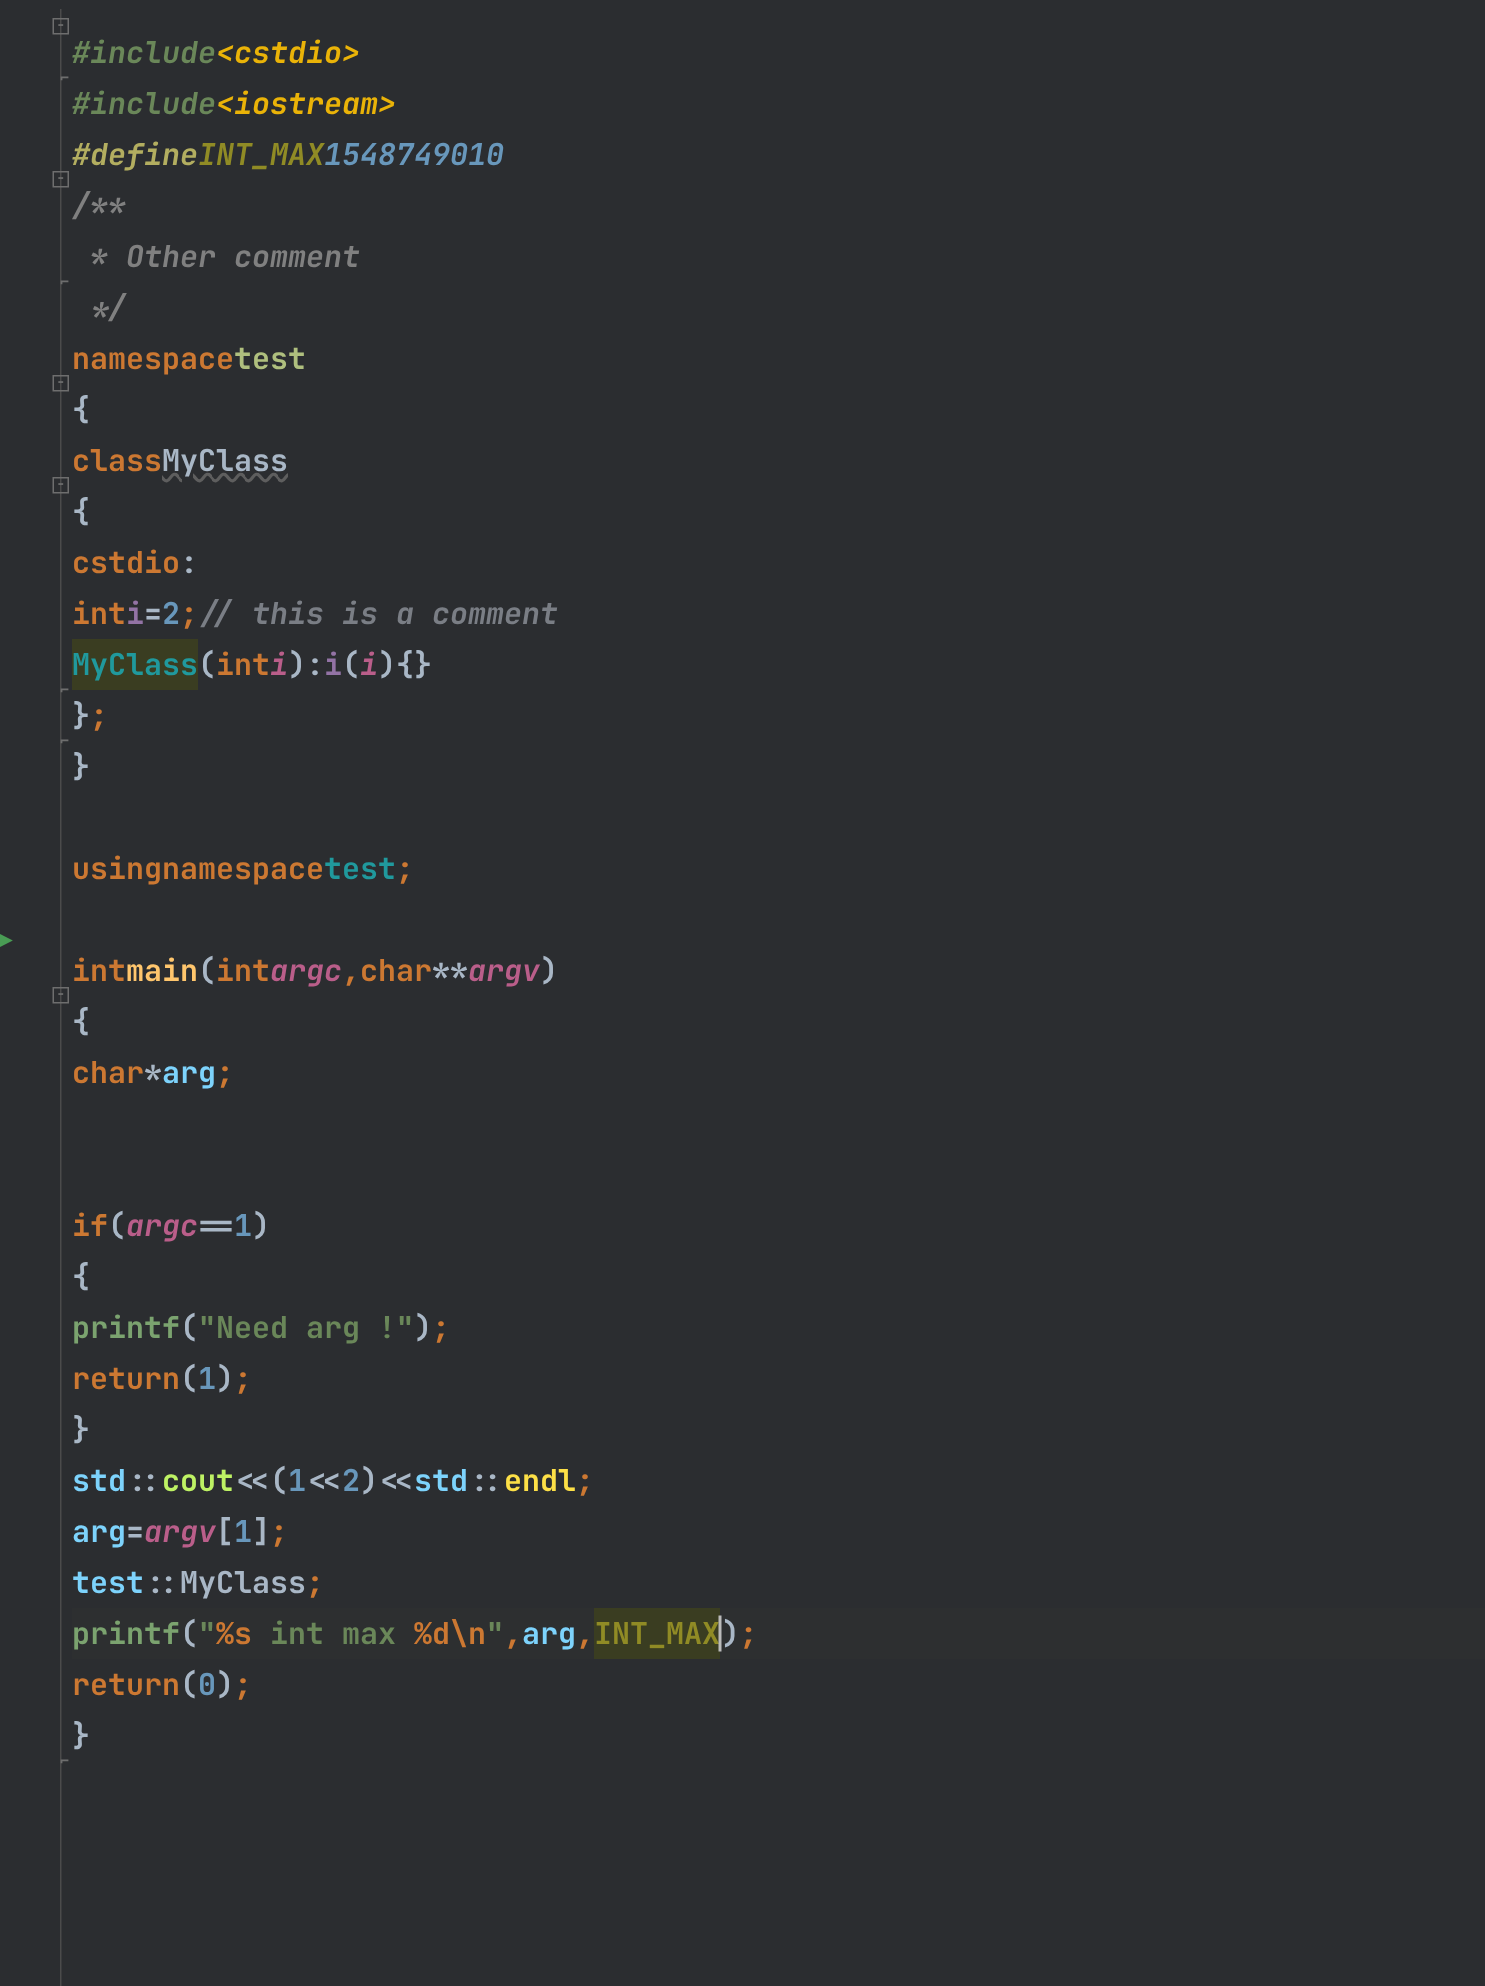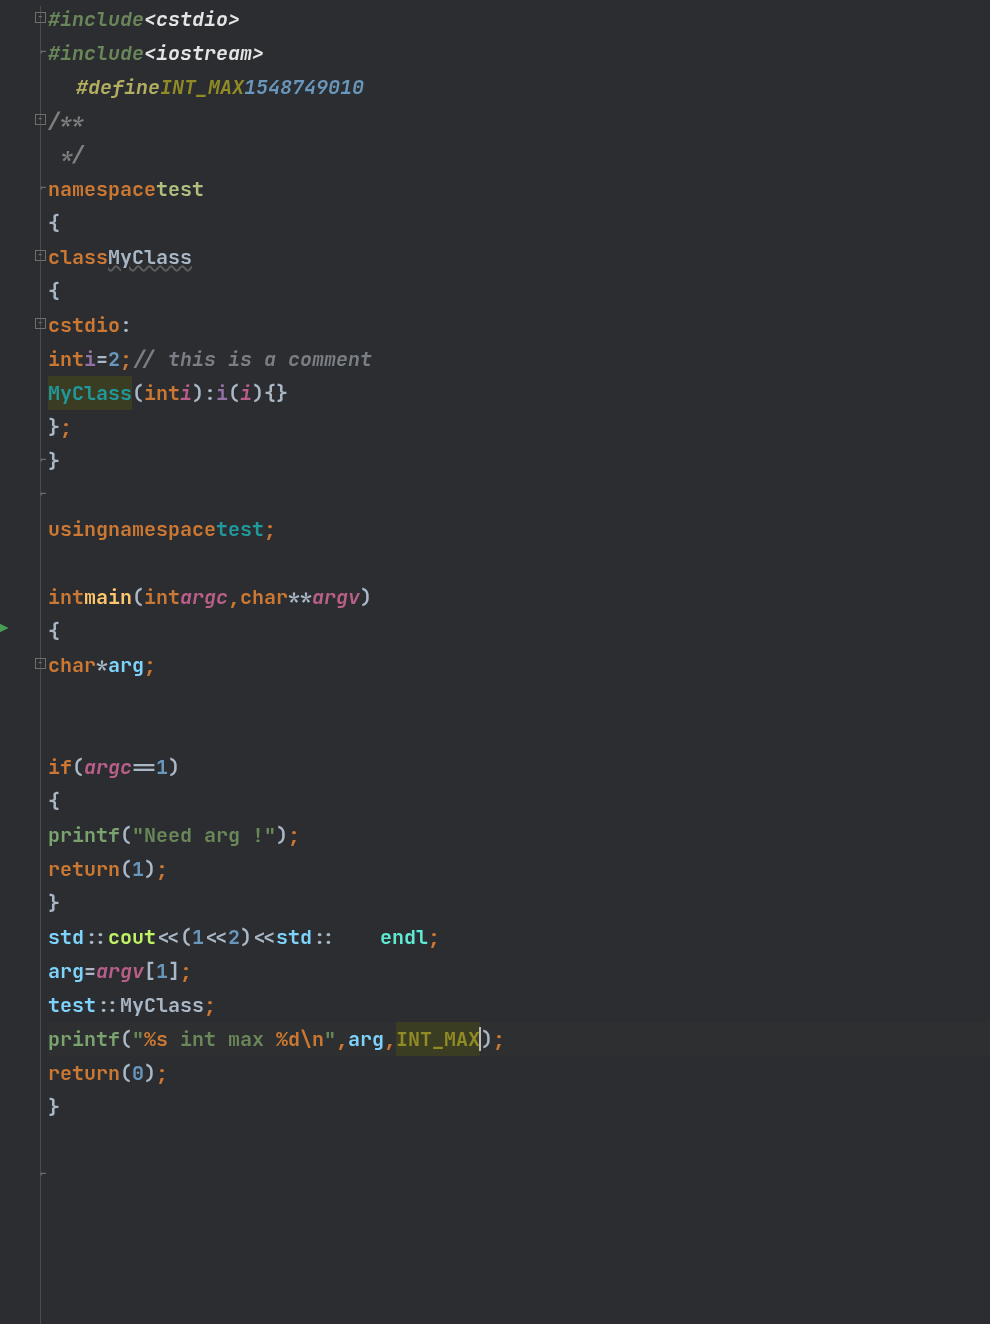--- a/index.html
+++ b/index.html
@@ -19,21 +19,21 @@
       position: absolute;
       left: 0;
       top: 0;
       width: 48px;
       height: 100%;
       background: #2b2d30;
     }
     .code-area {
       position: absolute;
       left: 48px;
-      top: 0;
+      top: 16px;
       right: 0;
       padding-top: 2px;
     }
     .line {
       white-space: pre;
       height: 34px;
       display: flex;
       align-items: center;
     }
     .gutter-line {
@@ -76,23 +76,23 @@
     }
     .play-icon {
       position: absolute;
       left: 0;
       color: #499c54;
       font-size: 14px;
     }
     
     .c-comment { color: #7a7e85; font-style: italic; text-align: right; }
     .c-comment-green { color: #808080; font-style: italic; }
-    .c-preproc { color: #b3ae60; font-style: italic; margin-left: 28px; }
+    .c-preproc { color: #b3ae60; font-style: italic; }
     .c-include { color: #6a8759; font-style: italic; font-weight: bold; }
-    .c-include-path { color: #e5e5e5; font-style: italic; font-weight: bold; }
+    .c-include-path { color: #eab308; font-style: italic; font-weight: bold; }
     .c-macro-name { color: #908b25; font-style: italic; }
     .c-macro-val { color: #6897bb; font-style: italic; }
     .c-keyword { color: #cc7832; font-weight: bold; }
     .c-type { color: #20999d; font-weight: bold; }
     .c-namespace { color: #afbf7e; font-weight: bold; }
     .c-class { color: #a9b7c6; font-weight: bold; }
     .c-class-underline { text-decoration: underline wavy #5e5e5e; }
     .c-ident { color: #7dd3fc; }
     .c-param { color: #ba5e8a; font-style: italic; }
     .c-number { color: #6897bb; }
@@ -101,21 +101,21 @@
     .c-format { color: #cc7832; font-weight: bold; }
     .c-punct { color: #a9b7c6; }
     .c-semi { color: #cc7832; }
     .c-op { color: #a9b7c6; }
     .c-func { color: #ffc66d; font-weight: bold; }
     .c-func-green { color: #7ba36f; font-weight: bold; }
     .c-constructor { color: #20999d; background: #3a3d21; font-weight: bold; }
     .c-macro-use { color: #908b25; font-weight: bold; background: #3a3d21; }
     .c-member { color: #9373a5; }
     .c-cout { color: #bef264; font-weight: bold; }
-    .c-endl { color: #5eead4; font-weight: bold; margin-left: 44px; }
+    .c-endl { color: #fde047; font-weight: bold; }
     .hl-line { background: rgba(50,50,50,0.4); width: 100%; }
     .cursor {
       display: inline-block;
       width: 2px;
       height: 24px;
       background: #bbbbbb;
       vertical-align: middle;
       margin-left: -1px;
     }
   </style>
@@ -181,20 +181,21 @@
   <div class="gutter-line">
       <div class="fold-close">⌐</div>
     </div>
 </div>
 
 <div class="code-area">
   <div class="line"><span class="c-include">#include</span> <span class="c-include-path">&lt;cstdio&gt;</span></div>
   <div class="line"><span class="c-include">#include</span> <span class="c-include-path">&lt;iostream&gt;</span></div>
   <div class="line"><span class="c-preproc">#define</span> <span class="c-macro-name">INT_MAX</span> <span class="c-macro-val">1548749010</span></div>
   <div class="line"><span class="c-comment-green">/**</span></div>
+  <div class="line"><span class="c-comment-green"> * Other comment</span></div>
   <div class="line"><span class="c-comment-green"> */</span></div>
   <div class="line"><span class="c-keyword">namespace</span> <span class="c-namespace">test</span></div>
   <div class="line"><span class="c-punct">{</span></div>
   <div class="line">    <span class="c-keyword">class</span> <span class="c-class c-class-underline">MyClass</span></div>
   <div class="line">    <span class="c-punct">{</span></div>
   <div class="line">    <span class="c-keyword">cstdio</span><span class="c-punct">:</span></div>
   <div class="line">        <span class="c-keyword">int</span> <span class="c-member">i</span> <span class="c-op">=</span> <span class="c-number">2</span><span class="c-semi">;</span> <span class="c-comment">// this is a comment</span></div>
   <div class="line">        <span class="c-constructor">MyClass</span><span class="c-punct">(</span><span class="c-keyword">int</span> <span class="c-param">i</span><span class="c-punct">)</span> <span class="c-punct">:</span> <span class="c-member">i</span><span class="c-punct">(</span><span class="c-param">i</span><span class="c-punct">)</span> <span class="c-punct">{}</span></div>
   <div class="line">    <span class="c-punct">}</span><span class="c-semi">;</span></div>
   <div class="line"><span class="c-punct">}</span></div>

